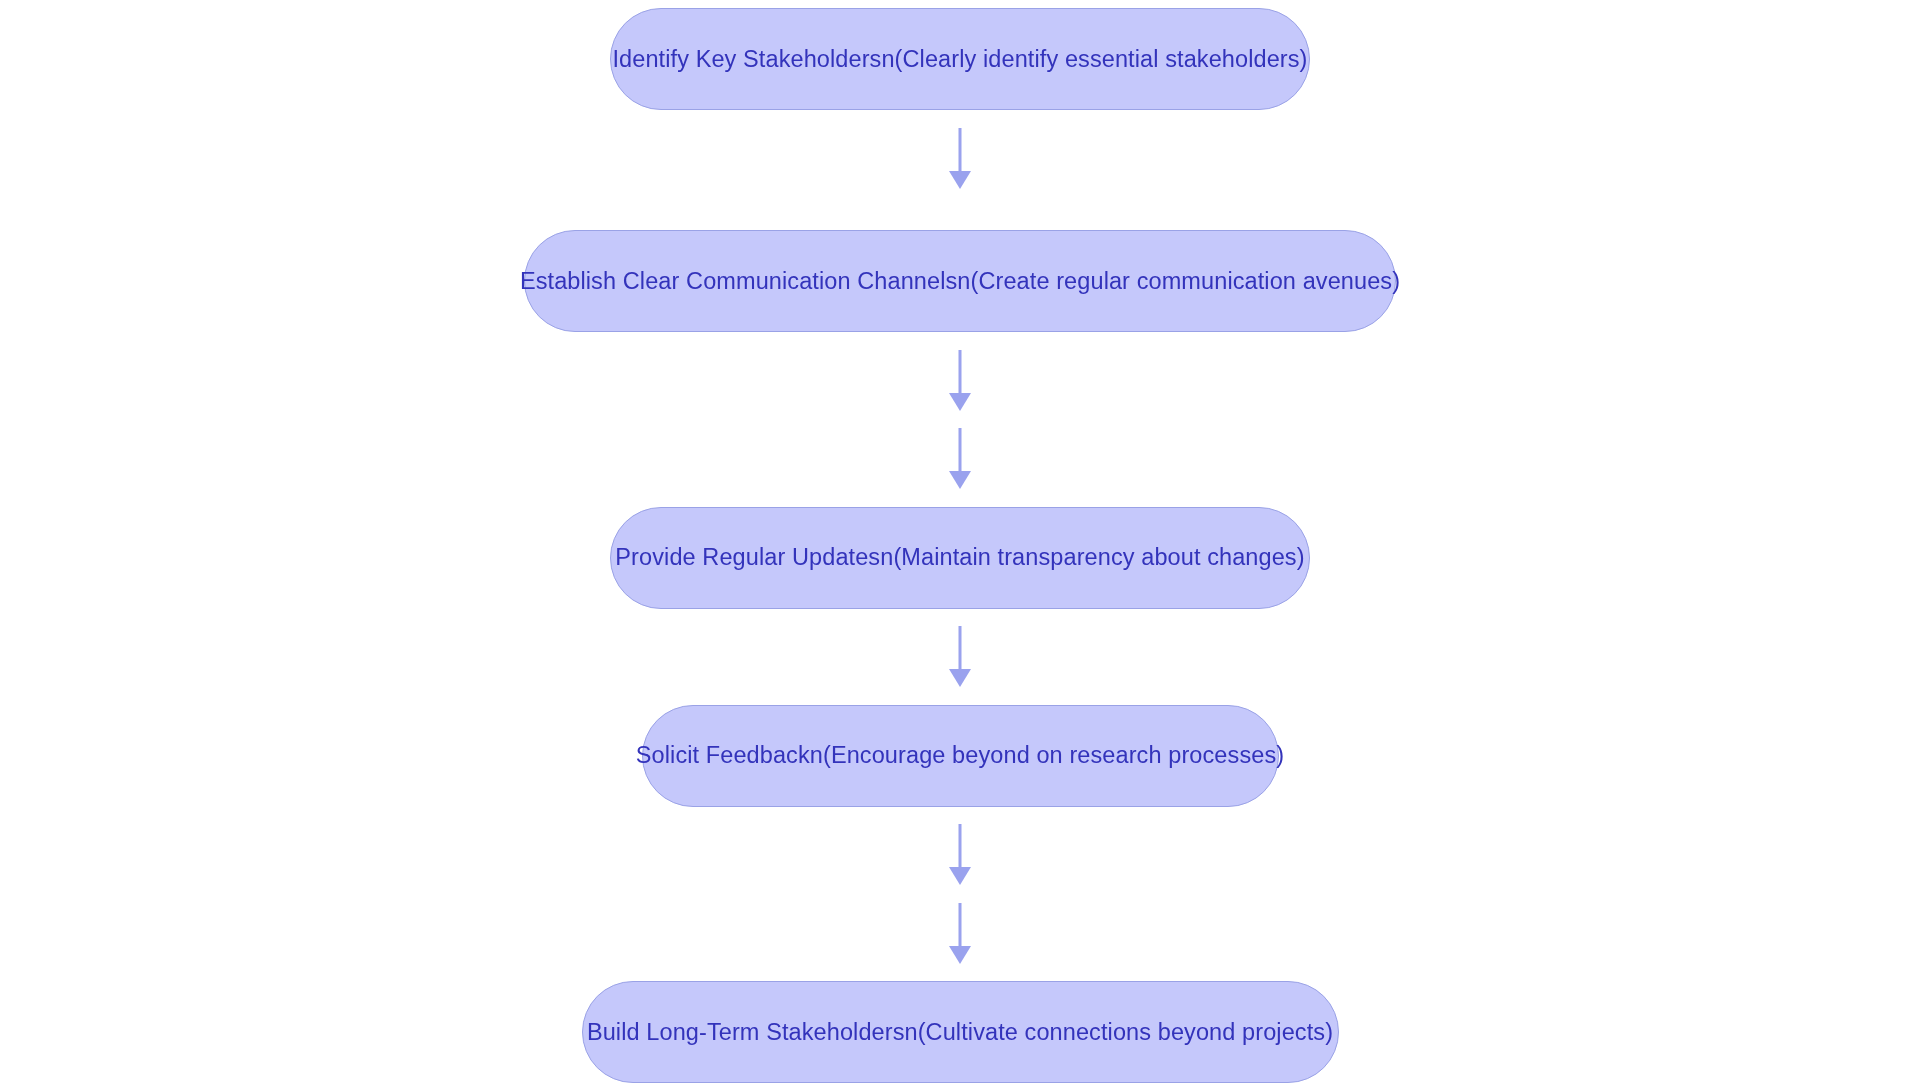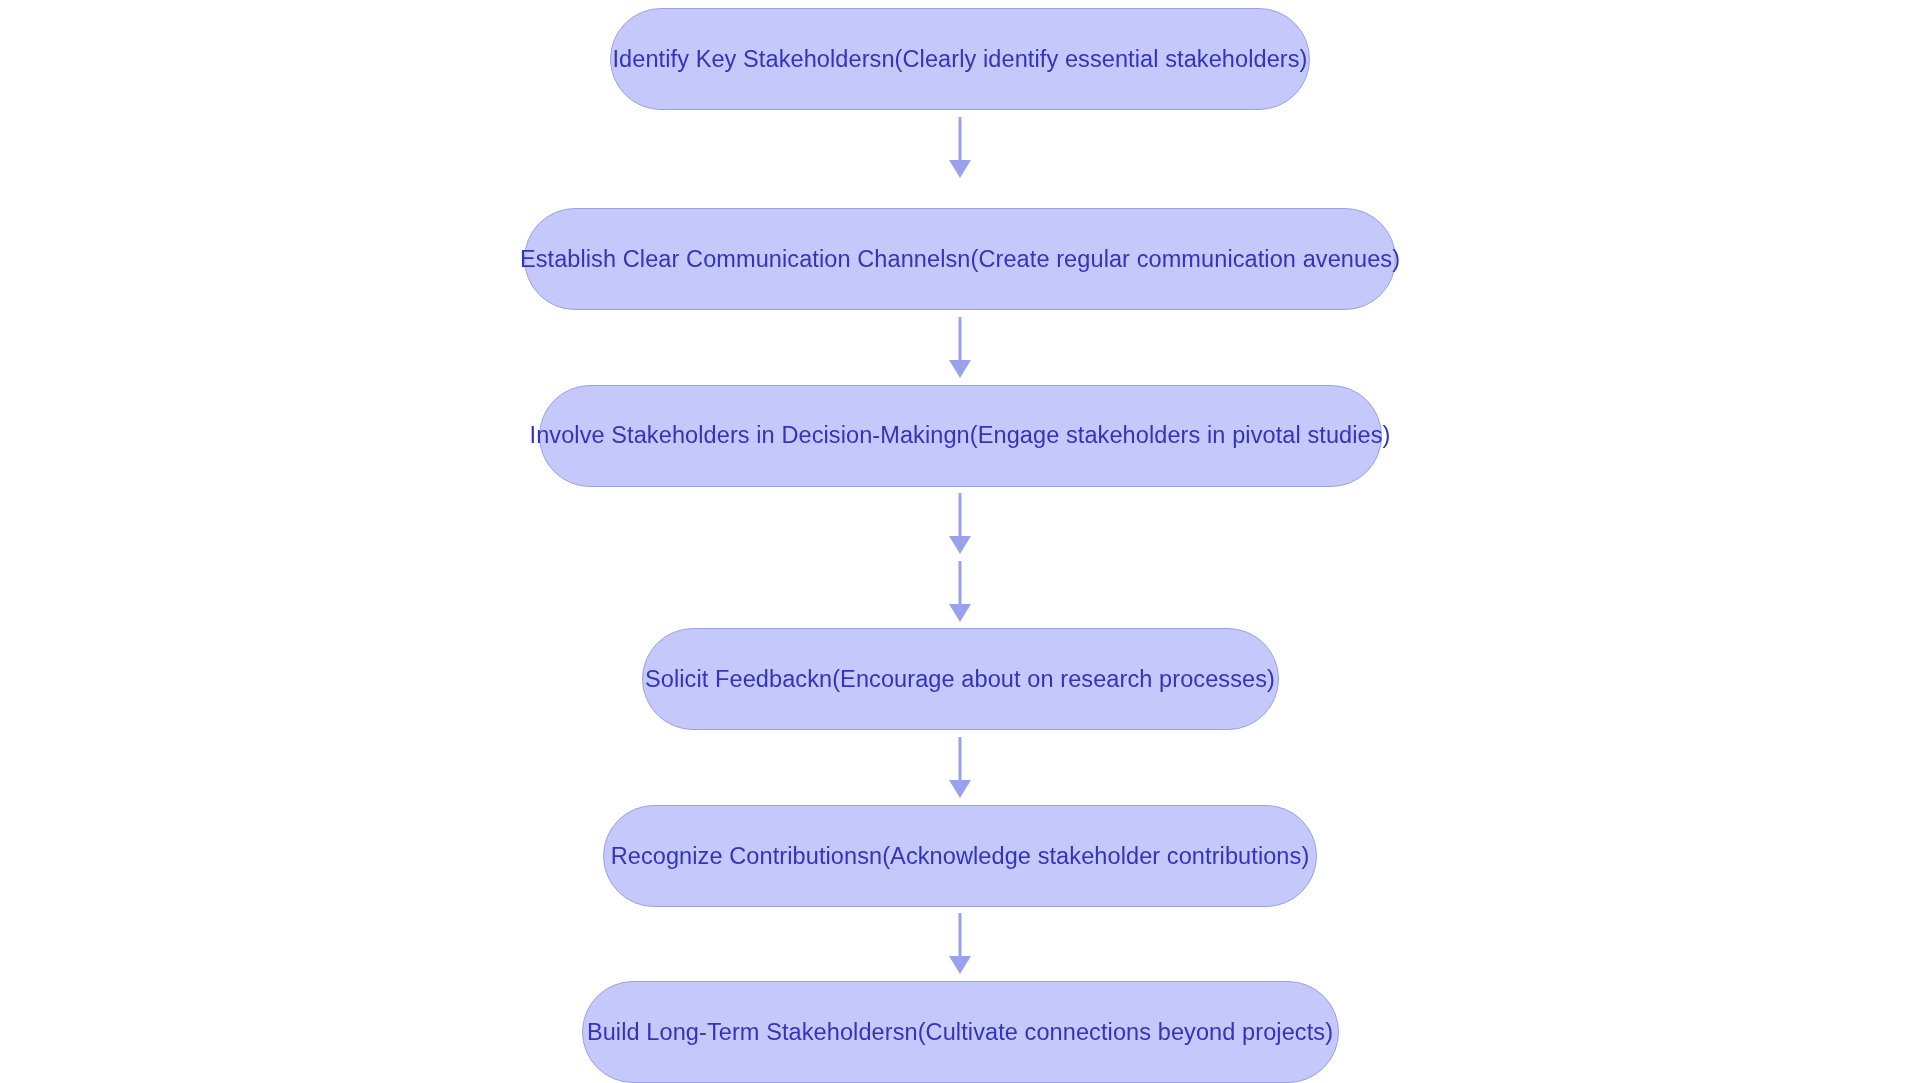--- a/index.html
+++ b/index.html
@@ -107,47 +107,44 @@
 
     <div class="flow-node" style="width:872px;margin-top:24px;">
       <span class="flow-node-label">Establish Clear Communication Channelsn(Create regular communication avenues)</span>
     </div>
 
     <div class="flow-connector">
       <div class="conn-line"></div>
       <div class="conn-head"></div>
     </div>
 
-    <div class="flow-node" style="width:843px;">
-      <span class="flow-node-label">Involve Stakeholders in Decision-Makingn(Engage stakeholders in pivotal studies)</span>
+
+    <div class="flow-connector">
+      <div class="conn-line"></div>
+      <div class="conn-head"></div>
+    </div>
+
+    <div class="flow-node" style="width:700px;">
+      <span class="flow-node-label">Provide Regular Updatesn(Maintain transparency about changes)</span>
     </div>
 
     <div class="flow-connector">
       <div class="conn-line"></div>
       <div class="conn-head"></div>
     </div>
 
-
-    <div class="flow-connector">
-      <div class="conn-line"></div>
-      <div class="conn-head"></div>
-    </div>
-
     <div class="flow-node" style="width:637px;">
-      <span class="flow-node-label">Solicit Feedbackn(Encourage about on research processes)</span>
+      <span class="flow-node-label">Solicit Feedbackn(Encourage beyond on research processes)</span>
     </div>
 
     <div class="flow-connector">
       <div class="conn-line"></div>
       <div class="conn-head"></div>
     </div>
 
-    <div class="flow-node" style="width:714px;">
-      <span class="flow-node-label">Recognize Contributionsn(Acknowledge stakeholder contributions)</span>
-    </div>
 
     <div class="flow-connector">
       <div class="conn-line"></div>
       <div class="conn-head"></div>
     </div>
 
     <div class="flow-node" style="width:757px;">
       <span class="flow-node-label">Build Long-Term Stakeholdersn(Cultivate connections beyond projects)</span>
     </div>
 

